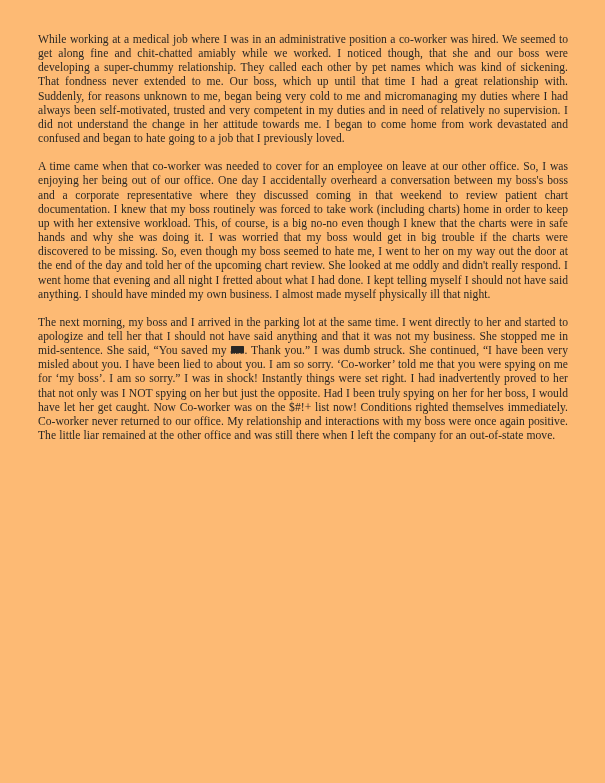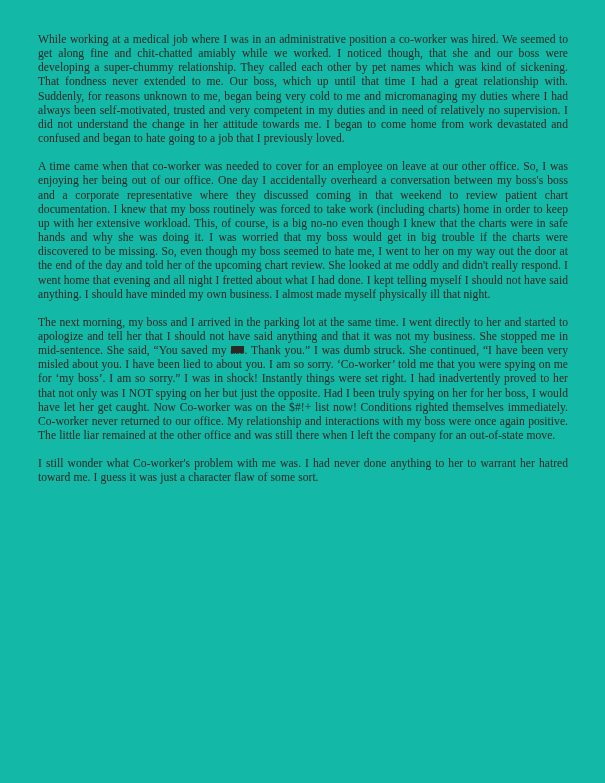--- a/index.html
+++ b/index.html
@@ -12,21 +12,21 @@
     width: 605px;
     height: 783px;
     overflow: hidden;
     font-family: "Liberation Serif", "DejaVu Serif", serif;
   }
 
   .page {
     position: relative;
     width: 605px;
     height: 783px;
-    background: #14b8a6;
+    background: #fdba74;
     box-sizing: border-box;
   }
 
   .text-column {
     position: absolute;
     left: 38px;
     top: 33px;
     width: 530px;
   }
 
@@ -72,16 +72,15 @@
   <div class="text-column">
 
     <p class="para">While working at a medical job where I was in an administrative position a co-worker was hired. We seemed to get along fine and chit-chatted amiably while we worked. I noticed though, that she and our boss were developing a super-chummy relationship. They called each other by pet names which was kind of sickening. That fondness never extended to me. Our boss, which up until that time I had a great relationship with. Suddenly, for reasons unknown to me, began being very cold to me and micromanaging my duties where I had always been self-motivated, trusted and very competent in my duties and in need of relatively no supervision. I did not understand the change in her attitude towards me. I began to come home from work devastated and confused and began to hate going to a job that I previously loved.</p>
 
     <p class="para">A time came when that co-worker was needed to cover for an employee on leave at our other office. So, I was enjoying her being out of our office. One day I accidentally overheard a conversation between my boss's boss and a corporate representative where they discussed coming in that weekend to review patient chart documentation. I knew that my boss routinely was forced to take work (including charts) home in order to keep up with her extensive workload. This, of course, is a big no-no even though I knew that the charts were in safe hands and why she was doing it. I was worried that my boss would get in big trouble if the charts were discovered to be missing. So, even though my boss seemed to hate me, I went to her on my way out the door at the end of the day and told her of the upcoming chart review. She looked at me oddly and didn't really respond. I went home that evening and all night I fretted about what I had done. I kept telling myself I should not have said anything. I should have minded my own business. I almost made myself physically ill that night.</p>
 
     <p class="para">
       <span>The next morning, my boss and I arrived in the parking lot at the same time. I went directly to her and started to apologize and tell her that I should not have said anything and that it was not my business. She stopped me in mid-sentence. She said, “You saved my </span><span class="redacted">ass</span><span>. Thank you.” I was dumb struck. She continued, “I have been very misled about you. I have been lied to about you. I am so sorry. ‘Co-worker’ told me that you were spying on me for ‘my boss’. I am so sorry.”  I was in shock!  Instantly things were set right. I had inadvertently proved to her that not only was I NOT spying on her but just the opposite. Had I been truly spying on her for her boss, I would have let her get caught. Now Co-worker was on the $#!+ list now!  Conditions righted themselves immediately. Co-worker never returned to our office. My relationship and interactions with my boss were once again positive. The little liar remained at the other office and was still there when I left the company for an out-of-state move.</span>
     </p>
 
-    <p class="para">I still wonder what Co-worker's problem with me was. I had never done anything to her to warrant her hatred toward me. I guess it was just a character flaw of some sort.</p>
 
   </div>
 </div>
 
 </body></html>

